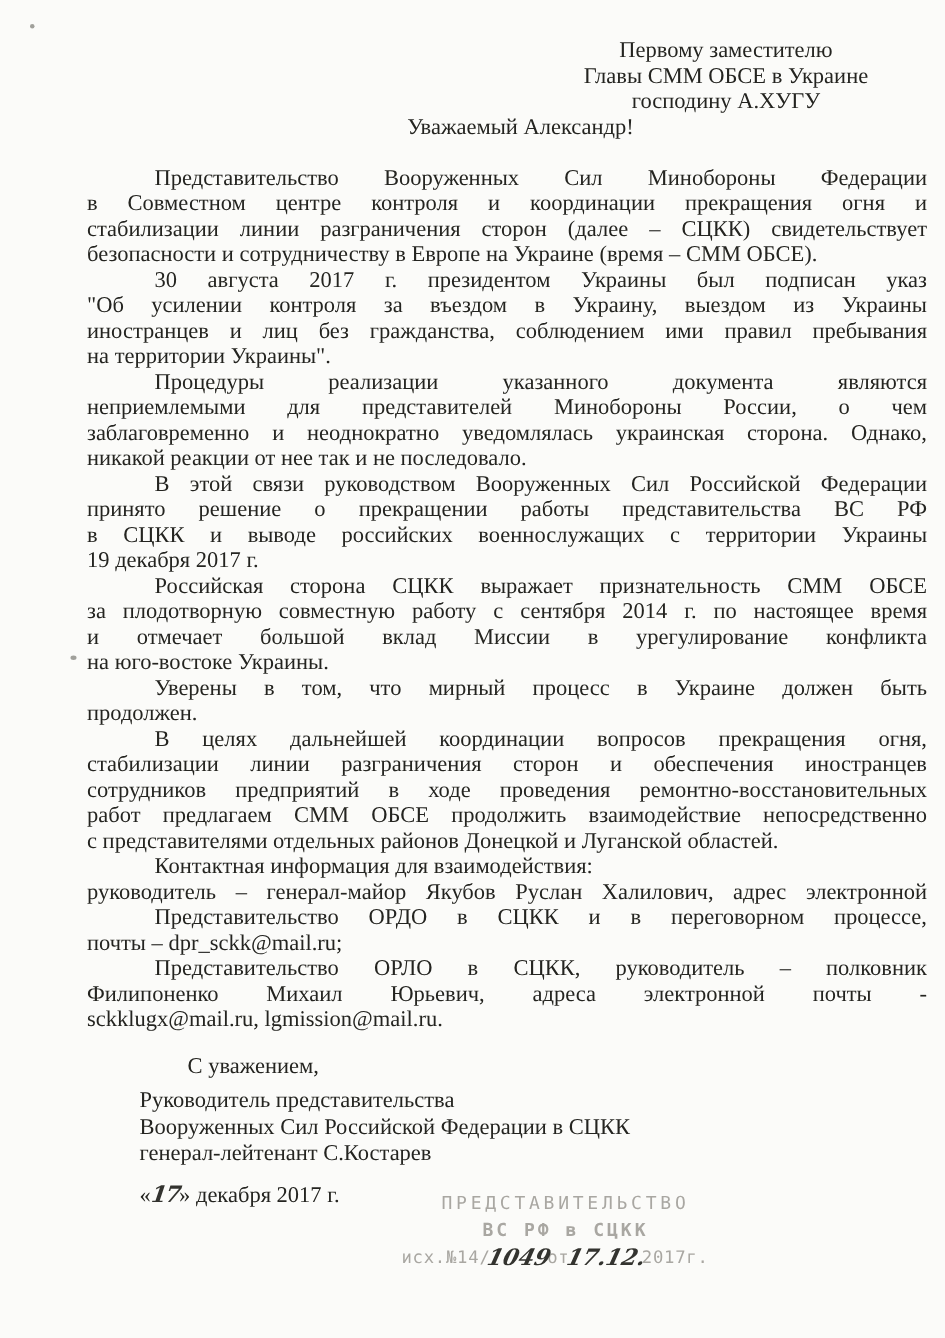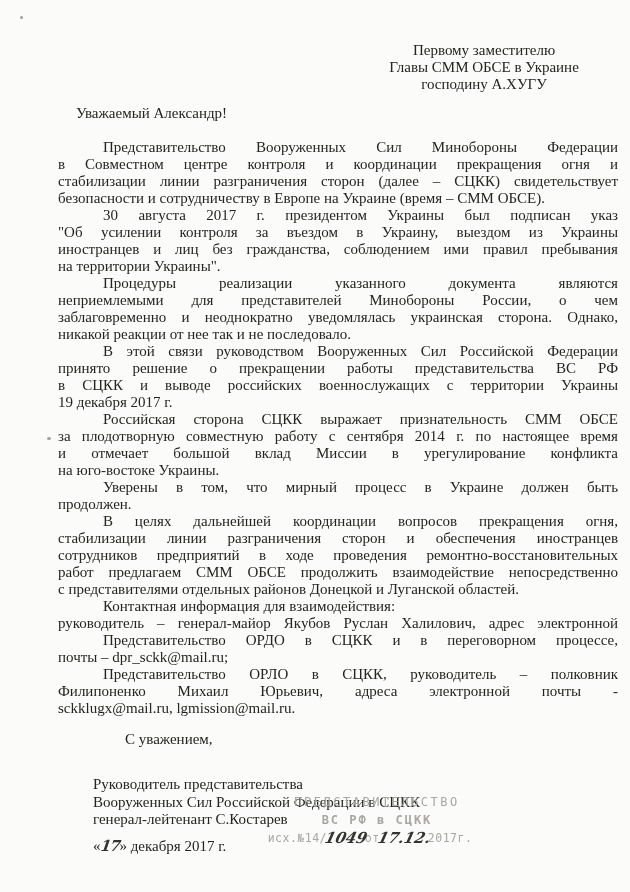--- a/index.html
+++ b/index.html
@@ -15,46 +15,44 @@
     padding:26px 12px 0 58px;
     overflow:hidden;
   }
   
   .recipient{
     width:212px;
     margin-left:auto;
     margin-right:28px;
     text-align:center;
     line-height:17px;
-    margin-top:16px;
   }
   .salutation{
-    margin-top:12px;
-    text-align:left;
+    text-align:center;
     padding-left:18px;
     line-height:17px;
   }
   .body-text{margin-top:17px;}
   .para{margin:0;padding:0;}
   .line{
     line-height:17px;
     text-align:justify;
     text-align-last:justify;
     white-space:normal;
   }
   .line.first{text-indent:45px;}
   .line.last{text-align-last:left;}
   .closing{
     margin-top:14px;
     text-indent:67px;
     line-height:17px;
     font-family:Liberation Serif, serif;
   }
   .signature{
-    margin-top:28px;
+    margin-top:6px;
     margin-left:35px;
     line-height:17.5px;
   }
   .date-line{
     margin-top:9px;
     margin-left:35px;
     line-height:17px;
   }
   .hw{
     font-family:"DejaVu Serif", serif;

